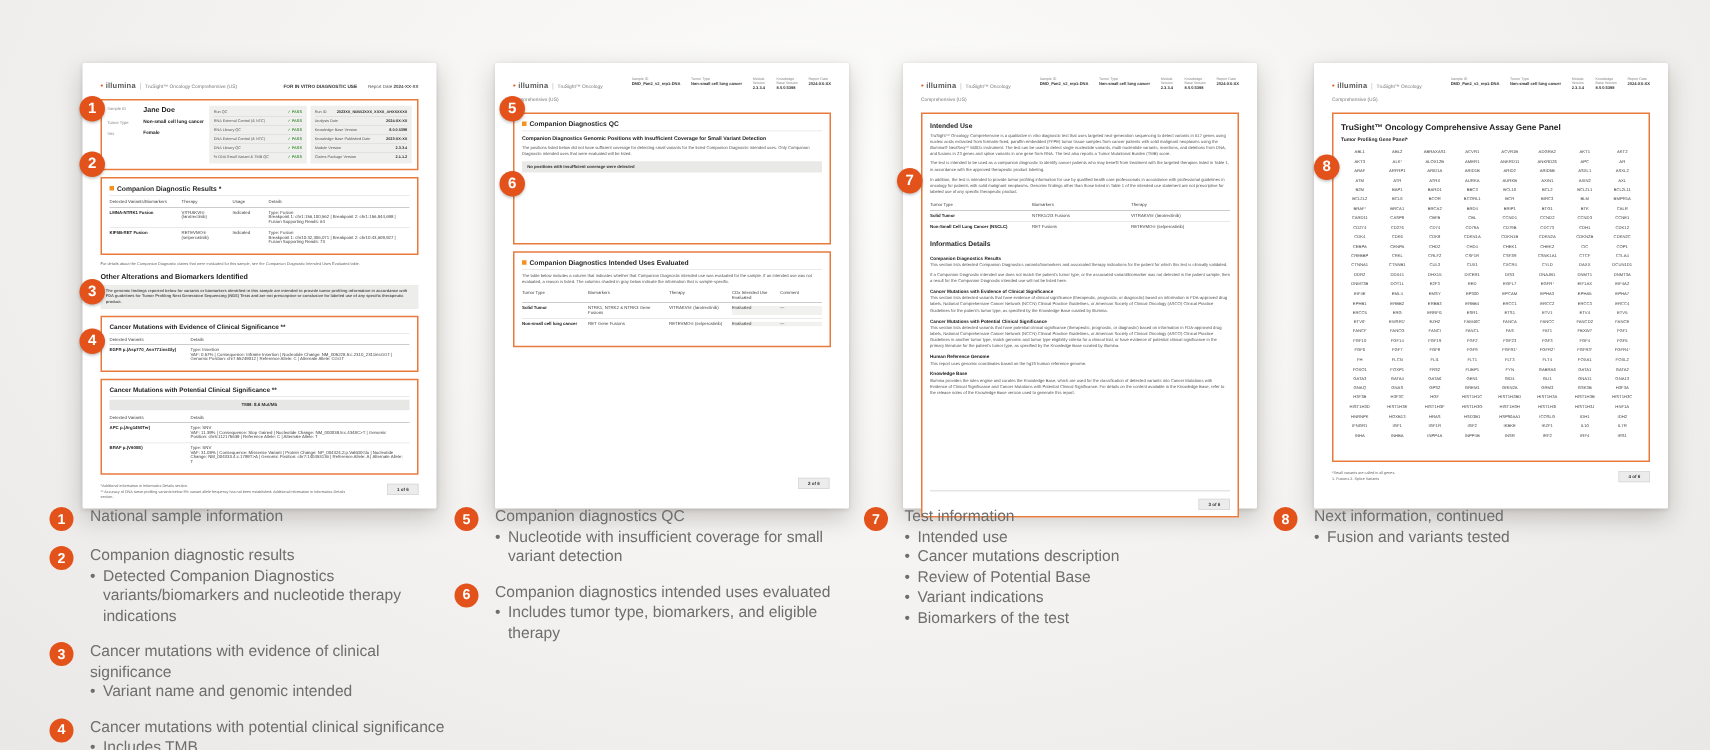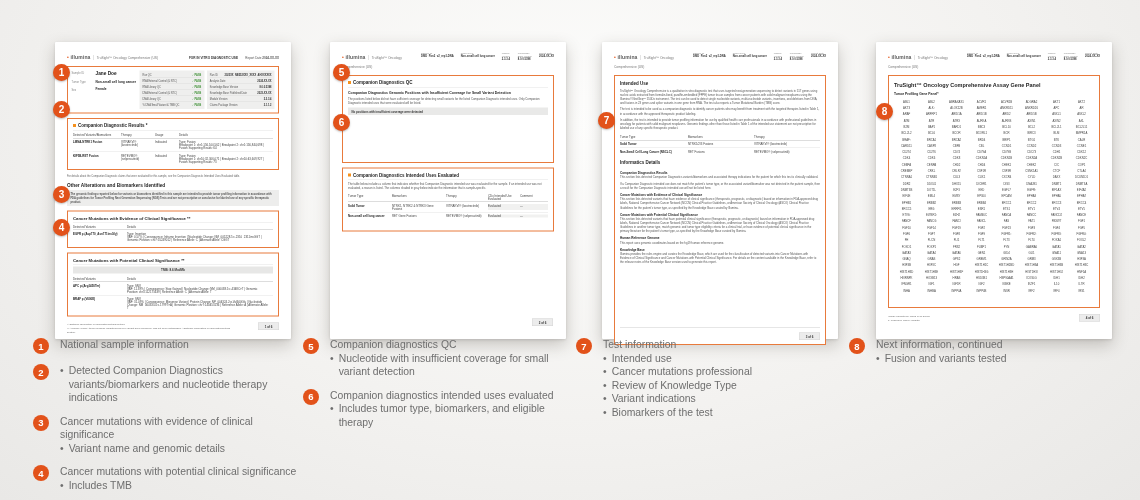--- a/index.html
+++ b/index.html
@@ -720,33 +720,34 @@
   <div class="legend-col" style="left:33px;" id="legendCol1">
       <div class="l-item">
         <span class="l-circle">1</span>
         <div>
           <div class="l-title">National sample information</div>
         </div>
       </div>
       <div class="l-item">
         <span class="l-circle">2</span>
         <div>
+          <div class="l-title">Companion diagnostic results</div>
           <div class="l-bullet">
             <span class="l-dot">•</span>
             <span>Detected Companion Diagnostics variants/biomarkers and nucleotide therapy indications</span>
           </div>
         </div>
       </div>
       <div class="l-item">
         <span class="l-circle">3</span>
         <div>
           <div class="l-title">Cancer mutations with evidence of clinical significance</div>
           <div class="l-bullet">
             <span class="l-dot">•</span>
-            <span>Variant name and genomic details</span>
+            <span>Variant name and genomic intended</span>
           </div>
         </div>
       </div>
       <div class="l-item">
         <span class="l-circle">4</span>
         <div>
           <div class="l-title">Cancer mutations with potential clinical significance</div>
           <div class="l-bullet">
             <span class="l-dot">•</span>
             <span>Includes TMB</span>
@@ -780,25 +781,25 @@
       <div class="l-item">
         <span class="l-circle">7</span>
         <div>
           <div class="l-title">Test information</div>
           <div class="l-bullet">
             <span class="l-dot">•</span>
             <span>Intended use</span>
           </div>
           <div class="l-bullet">
             <span class="l-dot">•</span>
-            <span>Cancer mutations professional</span>
-          </div>
-          <div class="l-bullet">
-            <span class="l-dot">•</span>
-            <span>Review of Knowledge Type</span>
+            <span>Cancer mutations description</span>
+          </div>
+          <div class="l-bullet">
+            <span class="l-dot">•</span>
+            <span>Review of Potential Base</span>
           </div>
           <div class="l-bullet">
             <span class="l-dot">•</span>
             <span>Variant indications</span>
           </div>
           <div class="l-bullet">
             <span class="l-dot">•</span>
             <span>Biomarkers of the test</span>
           </div>
         </div>

